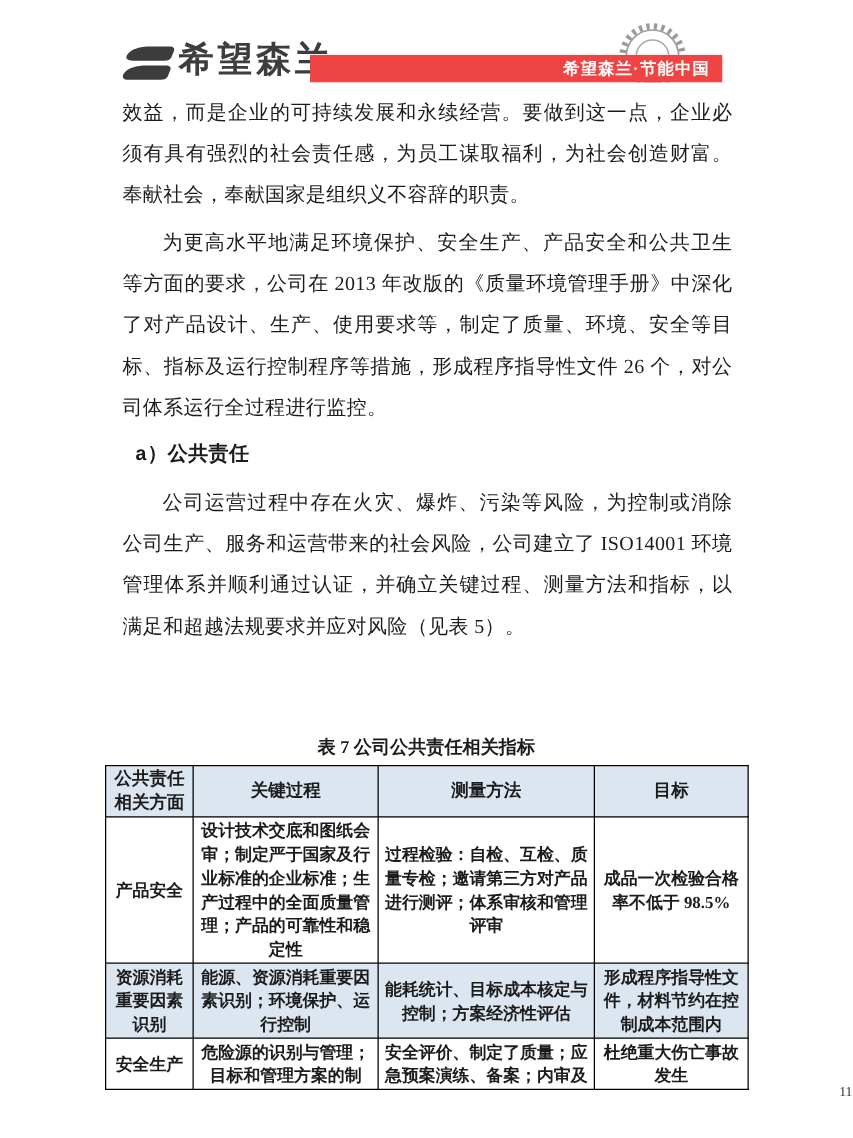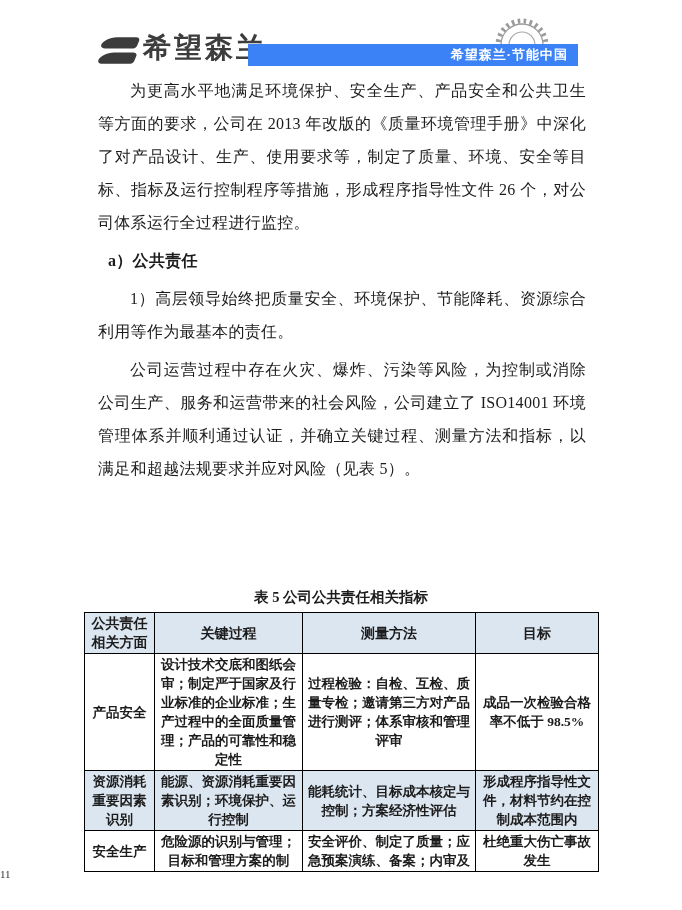--- a/index.html
+++ b/index.html
@@ -7,43 +7,43 @@
         font-family:"Liberation Serif","DejaVu Serif",serif;color:#1c1c1c;}
 
   
   .hdr{position:absolute;top:28px;left:98px;width:480px;height:40px;}
   .logo-swoosh{position:absolute;left:0;top:7px;}
   .logo-text{position:absolute;left:45px;top:1px;
              font-family:"Liberation Sans","DejaVu Sans",sans-serif;
              font-weight:900;font-size:28px;letter-spacing:3px;color:#3d3d3d;white-space:nowrap;}
   .banner-zone{position:absolute;left:150px;right:0;top:-14px;height:52px;overflow:hidden;}
   .gear{position:absolute;right:26px;top:0;z-index:1;}
-  .banner-bar{position:absolute;left:0;right:0;bottom:0;height:22px;background:#3b82f6;z-index:2;
+  .banner-bar{position:absolute;left:0;right:0;bottom:0;height:22px;background:#ef4444;z-index:2;
               text-align:right;line-height:22px;padding-right:10px;
               font-family:"Liberation Sans","DejaVu Sans",sans-serif;
               font-weight:bold;font-size:13px;color:#ffffff;letter-spacing:1px;}
 
   
   .content{position:absolute;left:98px;top:74px;width:488px;
            font-size:16px;line-height:33px;letter-spacing:0.3px;text-align:justify;}
   .content p{margin:0 0 5px 0;}
   .p-indent{text-indent:2em;}
-  .sec-heading{font-weight:bold;margin:2px 0 3px 0;padding-left:10px;}
+  .sec-heading{font-weight:bold;margin:2px 0 3px 0;padding-left:10px;font-family:Liberation Mono, monospace;}
 
   
   .table-block{position:absolute;left:84px;top:588px;width:514px;}
   .tcap{text-align:center;font-weight:bold;font-size:14.5px;margin:0 0 5px 0;}
   table.resp{border-collapse:collapse;width:100%;table-layout:fixed;}
   .resp th,.resp td{border:1px solid #000000;text-align:center;vertical-align:middle;
                     padding:1px 3px;font-size:13.5px;line-height:19px;font-weight:bold;}
   .resp th{background:#dce6f1;font-weight:bold;font-size:14px;}
   tr.band td{background:#dce6f1;}
 
   
-  .pagenum{position:absolute;left:0;right:0;bottom:30px;text-align:left;
+  .pagenum{position:absolute;left:0;right:0;bottom:30px;text-align:right;
            font-size:11px;color:#333333;}
 </style>
 </head>
 <body>
 
 <div class="page">
 
   <div class="hdr">
     <span class="logo-swoosh">
       <svg width="42" height="31" viewBox="0 0 44 32">
@@ -58,28 +58,28 @@
           <circle cx="30" cy="31" r="24" fill="none" stroke="#9b9b9b" stroke-width="5" stroke-dasharray="2.6 3.4"></circle>
           <circle cx="30" cy="31" r="21" fill="none" stroke="#9b9b9b" stroke-width="1.3"></circle>
           <circle cx="30" cy="31" r="13" fill="none" stroke="#a8a8a8" stroke-width="1.2"></circle>
         </svg>
       </span>
       <div class="banner-bar">希望森兰·节能中国</div>
     </div>
   </div>
 
   <div class="content">
+    <p>效益，而是企业的可持续发展和永续经营。要做到这一点，企业必须有具有强烈的社会责任感，为员工谋取福利，为社会创造财富。奉献社会，奉献国家是组织义不容辞的职责。</p>
     <p class="p-indent">为更高水平地满足环境保护、安全生产、产品安全和公共卫生等方面的要求，公司在 2013 年改版的《质量环境管理手册》中深化了对产品设计、生产、使用要求等，制定了质量、环境、安全等目标、指标及运行控制程序等措施，形成程序指导性文件 26 个，对公司体系运行全过程进行监控。</p>
     <p class="sec-heading">a）公共责任</p>
-    <p class="p-indent">1）高层领导始终把质量安全、环境保护、节能降耗、资源综合利用等作为最基本的责任。</p>
     <p class="p-indent">公司运营过程中存在火灾、爆炸、污染等风险，为控制或消除公司生产、服务和运营带来的社会风险，公司建立了 ISO14001 环境管理体系并顺利通过认证，并确立关键过程、测量方法和指标，以满足和超越法规要求并应对风险（见表 5）。</p>
   </div>
 
   <div class="table-block">
-    <div class="tcap">表 5  公司公共责任相关指标</div>
+    <div class="tcap">表 7  公司公共责任相关指标</div>
     <table class="resp">
       <colgroup>
         <col style="width:70px">
           <col style="width:148px">
           <col style="width:173px">
           <col style="width:123px">
       </colgroup>
       <tbody>
           <tr>
         <th>公共责任相关方面</th>

